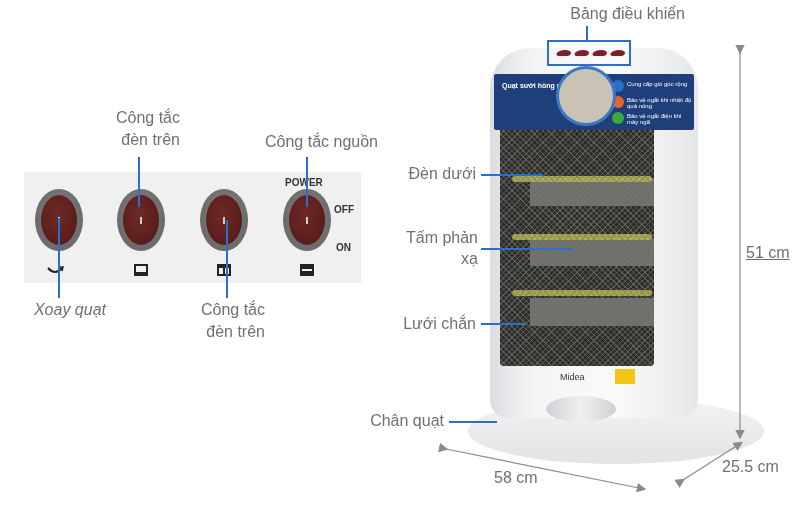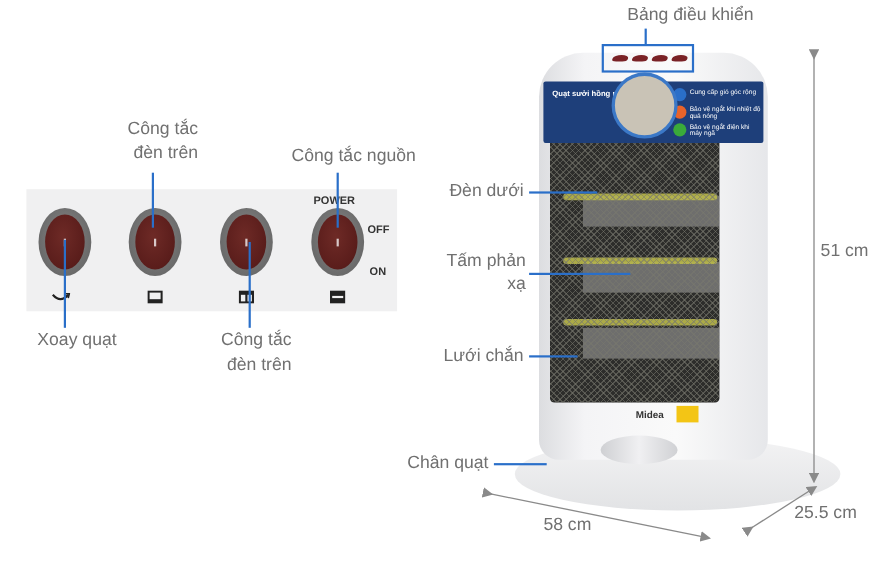--- a/index.html
+++ b/index.html
@@ -24,21 +24,21 @@
   .tube{position:absolute;left:12px;width:140px;height:6px;background:#b9b84a;border-radius:3px;opacity:.9;}
   .reflector{position:absolute;left:30px;width:124px;height:28px;background:rgba(190,190,190,.45);}
   .banner{position:absolute;left:494px;top:74px;width:200px;height:56px;background:#1e3f7a;border-radius:2px;}
   .banner-txt{position:absolute;font-size:6px;color:#fff;}
   .circle{position:absolute;left:556px;top:66px;width:54px;height:54px;border-radius:50%;background:#c9c3b6;border:3px solid #3b78c7;}
   .feat{position:absolute;width:12px;height:12px;border-radius:50%;}
   .ctrl-box{position:absolute;left:547px;top:40px;width:80px;height:22px;border:2px solid #2a6fc9;}
   .ctrl-btn{position:absolute;top:8px;width:14px;height:6px;background:#7a2226;border-radius:50% 50% 30% 30%;transform:skewX(-20deg);}
   .base{position:absolute;left:468px;top:398px;width:296px;height:66px;border-radius:50%;background:linear-gradient(180deg,#f3f3f4 0%,#e2e3e5 100%);}
   .neck{position:absolute;left:546px;top:396px;width:70px;height:26px;border-radius:50%;background:linear-gradient(90deg,#cfd0d3,#f0f0f2,#d0d1d4);}
-  .brand{position:absolute;left:578px;top:372px;font-size:9px;font-weight:bold;color:#333;text-align:right;}
+  .brand{position:absolute;left:560px;top:372px;font-size:9px;font-weight:normal;color:#333;text-align:right;}
   .warn{position:absolute;left:615px;top:369px;width:20px;height:15px;background:#f3c515;}
   .dim{position:absolute;font-size:16px;color:#707070;white-space:nowrap;}
 </style>
 </head>
 <body>
 
 <div class="lbl" style="left:100px;top:108px;width:80px;">Công tắc</div>
 <div class="lbl" style="left:100px;top:130px;width:80px;">đèn trên</div>
 <div class="lbl" style="left:238px;top:132px;width:140px;">Công tắc nguồn</div>
 
@@ -88,21 +88,21 @@
       <rect x="1" y="1" width="12" height="4" fill="#222"></rect>
       <rect x="1" y="7" width="12" height="4" fill="#222"></rect>
     </svg>
 </div>
 
 <div class="lineV" style="left:138px;top:157px;height:50px;"></div>
 <div class="lineV" style="left:306px;top:157px;height:50px;"></div>
 <div class="lineV" style="left:58px;top:218px;height:80px;"></div>
 <div class="lineV" style="left:226px;top:220px;height:78px;"></div>
 
-<div class="lbl" style="left:16px;top:300px;width:90px;">Xoay quạt</div>
+<div class="lbl" style="left:16px;top:300px;width:90px;font-style:italic;">Xoay quạt</div>
 <div class="lbl" style="left:185px;top:300px;width:80px;">Công tắc</div>
 <div class="lbl" style="left:185px;top:322px;width:80px;">đèn trên</div>
 
 <div class="base"></div>
 <div class="heater-body"></div>
 <div class="neck"></div>
 
 <div class="grill">
   <div class="reflector" style="top:52px;"></div>
   <div class="reflector" style="top:112px;"></div>
@@ -154,15 +154,15 @@
   <defs>
     <marker id="ah" markerWidth="8" markerHeight="8" refX="6" refY="4" orient="auto">
         <path d="M0 0 L8 4 L0 8 z" fill="#8a8a8a"></path>
       </marker>
   </defs>
   <line x1="740" y1="52" x2="740" y2="437" stroke="#8a8a8a" stroke-width="1.2" marker-start="url(#ah)" marker-end="url(#ah)"></line>
   <line x1="446" y1="449" x2="644" y2="489" stroke="#8a8a8a" stroke-width="1.2" marker-start="url(#ah)" marker-end="url(#ah)"></line>
   <line x1="683" y1="480" x2="741" y2="443" stroke="#8a8a8a" stroke-width="1.2" marker-start="url(#ah)" marker-end="url(#ah)"></line>
 </svg>
 
-<div class="dim" style="left:746px;top:220px;">51 cm</div>
+<div class="dim" style="left:746px;top:244px;text-decoration:underline;">51 cm</div>
 <div class="dim" style="left:494px;top:469px;">58 cm</div>
 <div class="dim" style="left:722px;top:458px;">25.5 cm</div>
 
 </body></html>

